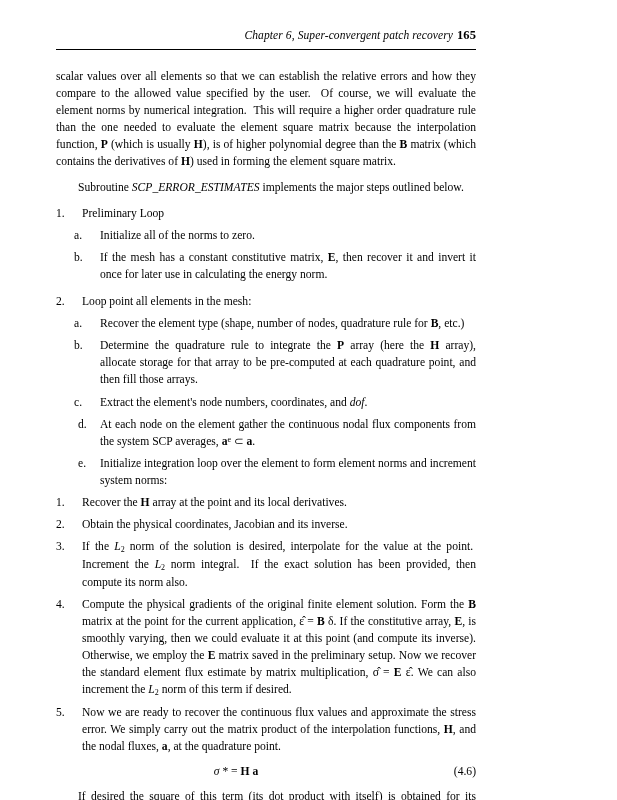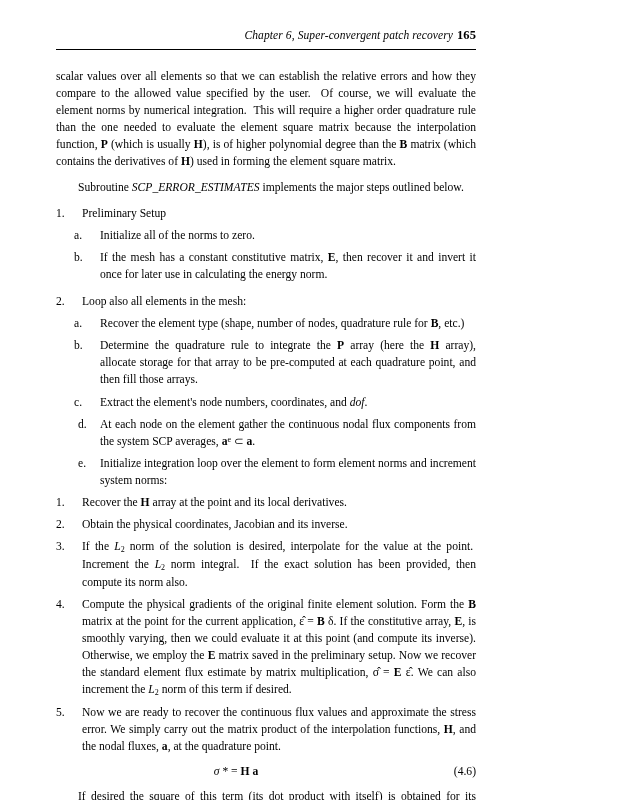--- a/index.html
+++ b/index.html
@@ -118,36 +118,36 @@
   <hr class="rule">
 
   <p class="body">scalar values over all elements so that we can establish the relative errors and how they compare to the allowed value specified by the user.&nbsp; Of course, we will evaluate the element norms by numerical integration.&nbsp; This will require a higher order quadrature rule than the one needed to evaluate the element square matrix because the interpolation function, <span class="bold">P</span> (which is usually <span class="bold">H</span>), is of higher polynomial degree than the <span class="bold">B</span> matrix (which contains the derivatives of <span class="bold">H</span>) used in forming the element square matrix.</p>
 
   <p class="body indent">Subroutine <span class="ital">SCP_ERROR_ESTIMATES</span> implements the major steps outlined below.</p>
 
   <div class="list">
 
     <div class="item lvl1">
       <span class="marker">1.</span>
-      <span class="txt">Preliminary Setup</span>
+      <span class="txt">Preliminary Loop</span>
     </div>
 
     <div class="item lvl2">
       <span class="marker">a.</span>
       <span class="txt">Initialize all of the norms to zero.</span>
     </div>
 
     <div class="item lvl2">
       <span class="marker">b.</span>
       <span class="txt">If the mesh has a constant constitutive matrix, <span class="bold">E</span>, then recover it and invert it once for later use in calculating the energy norm.</span>
     </div>
 
     <div class="item lvl1 subsec">
       <span class="marker">2.</span>
-      <span class="txt">Loop also all elements in the mesh:</span>
+      <span class="txt">Loop point all elements in the mesh:</span>
     </div>
 
     <div class="item lvl2">
       <span class="marker">a.</span>
       <span class="txt">Recover the element type (shape, number of nodes, quadrature rule for <span class="bold">B</span>, etc.)</span>
     </div>
 
     <div class="item lvl2">
       <span class="marker">b.</span>
       <span class="txt">Determine the quadrature rule to integrate the <span class="bold">P</span> array (here the <span class="bold">H</span> array), allocate storage for that array to be pre-computed at each quadrature point, and then fill those arrays.</span>

